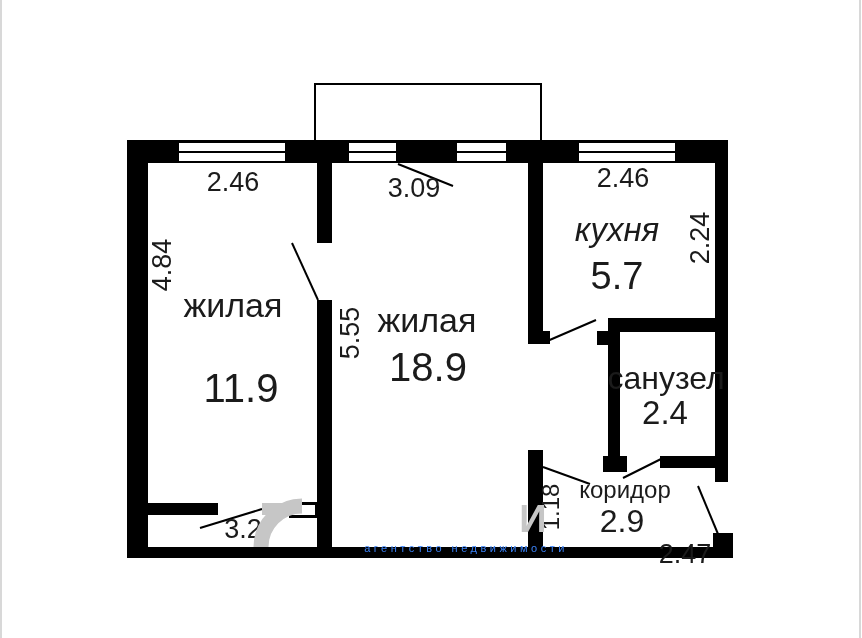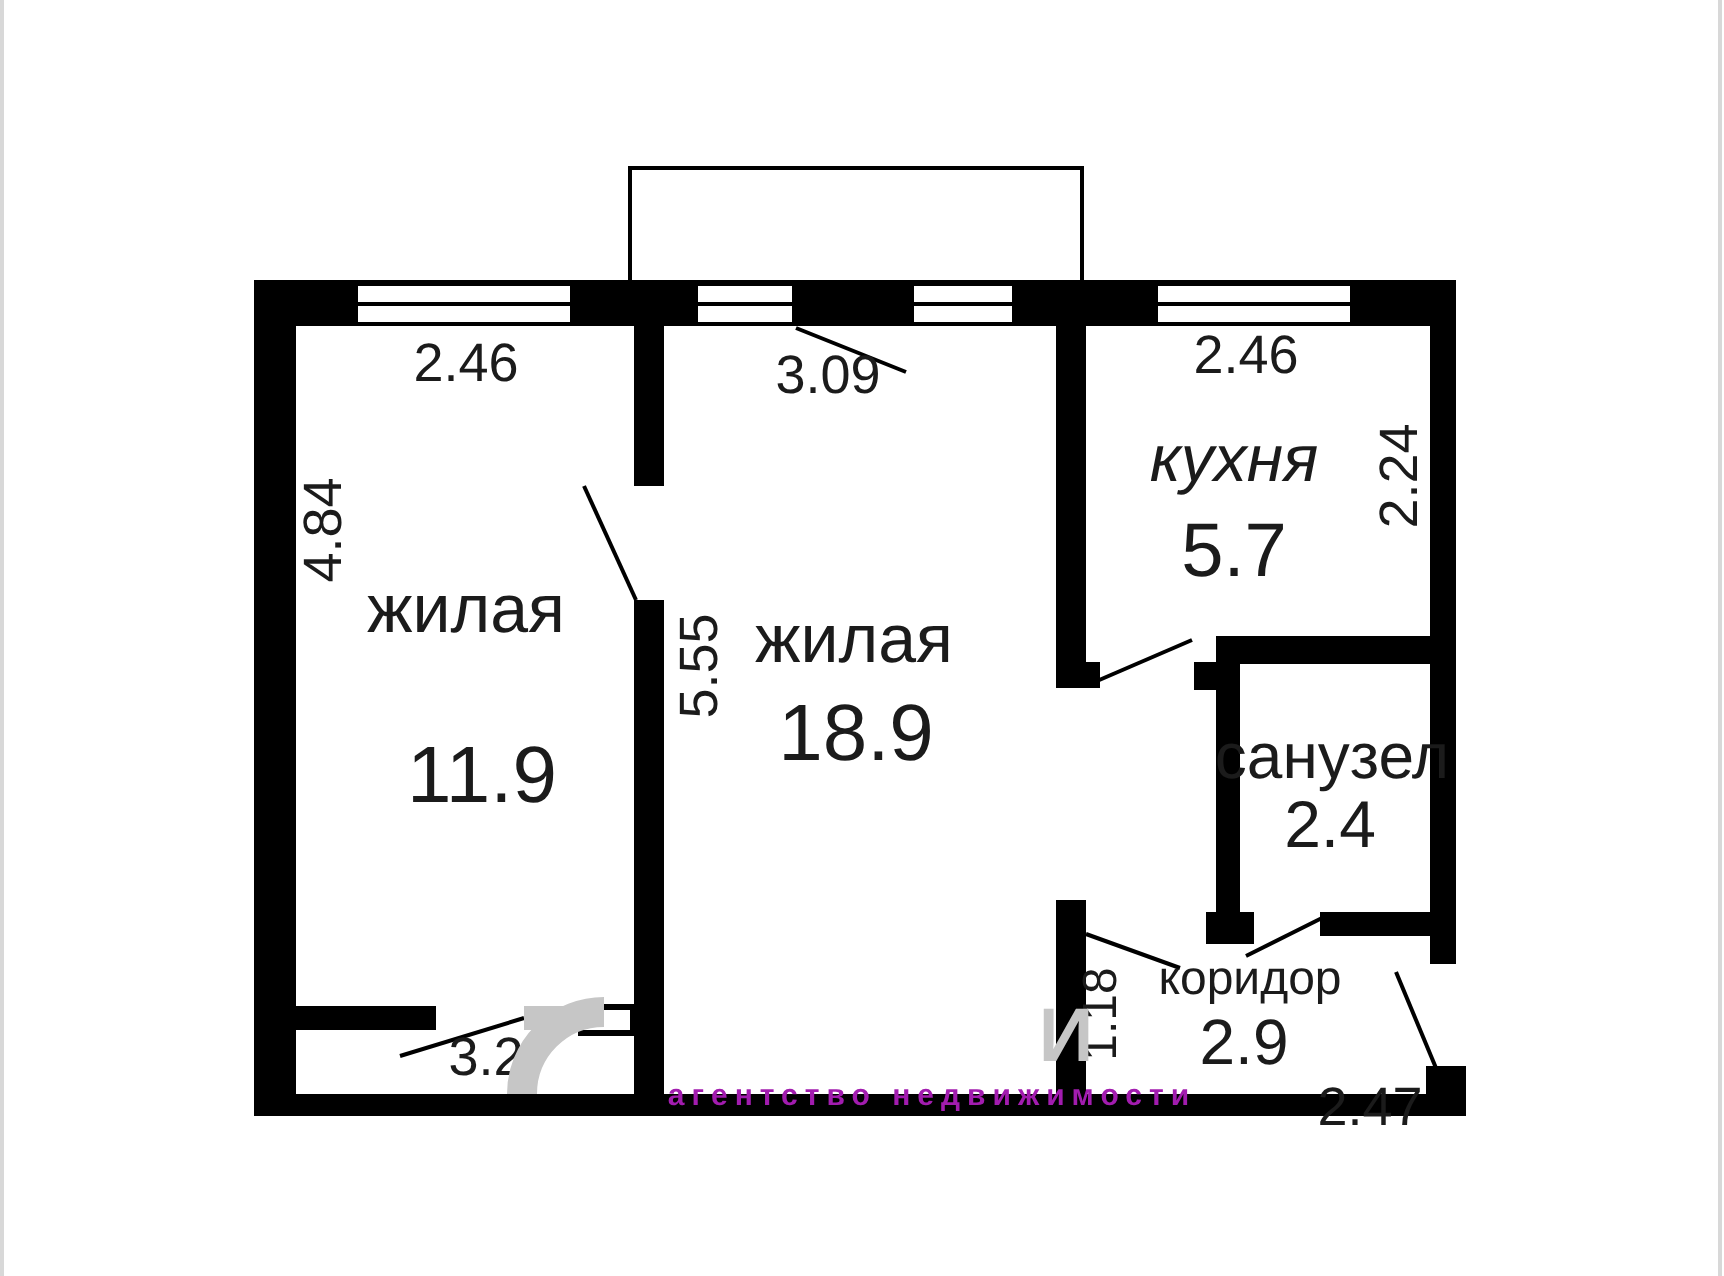--- a/index.html
+++ b/index.html
@@ -36,21 +36,21 @@
   .kitchen-name{font-size:33px;font-style:italic;}
   .kitchen-area{font-size:38px;}
   .bath-name{font-size:32px;}
   .bath-area{font-size:33px;}
   .corr-name{font-size:24px;}
   .corr-area{font-size:32px;}
 
   .wm{position:absolute;z-index:50;color:#c6c6c6;}
   .wm-letter{font-size:38px;font-weight:bold;transform:translate(-50%,-50%);}
   .wm-text{
-    font-size:15px;font-weight:bold;letter-spacing:3.5px;color:#a21caf;
+    font-size:11px;font-weight:normal;letter-spacing:3.5px;color:#3b82f6;
     transform:translate(-50%,-50%);white-space:nowrap;
   }
   .wm-svg{position:absolute;left:0;top:0;z-index:50;}
 </style>
 </head>
 <body>
 
 <div class="stage">
 
   <div class="page-edge edge-l"></div>

